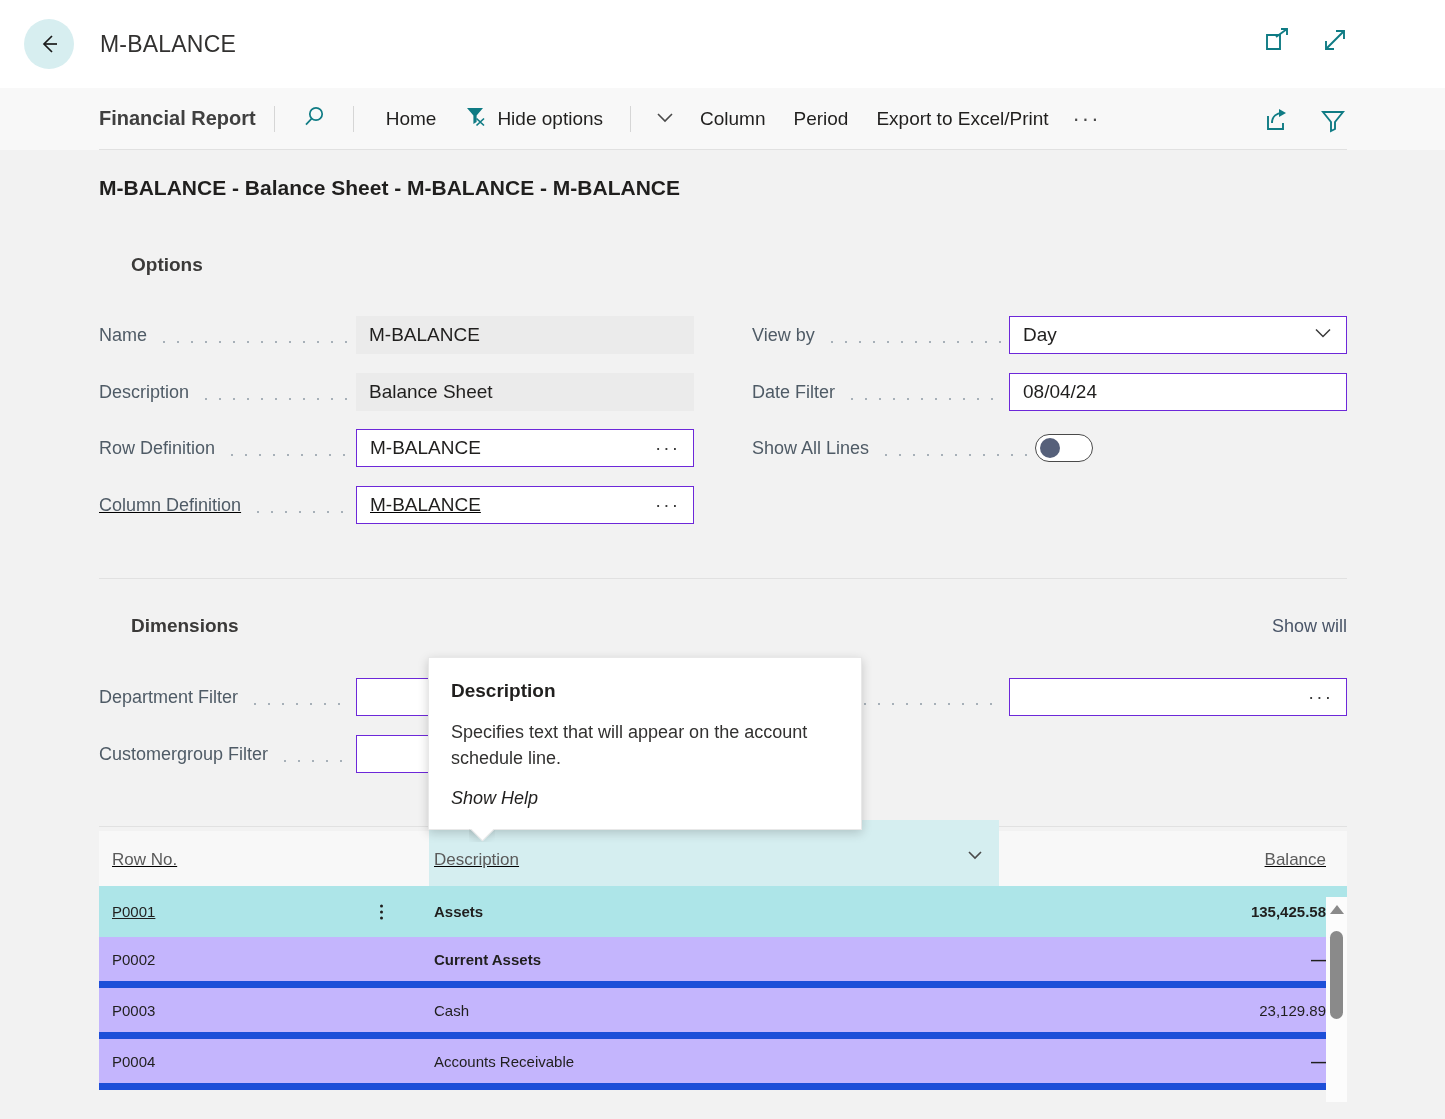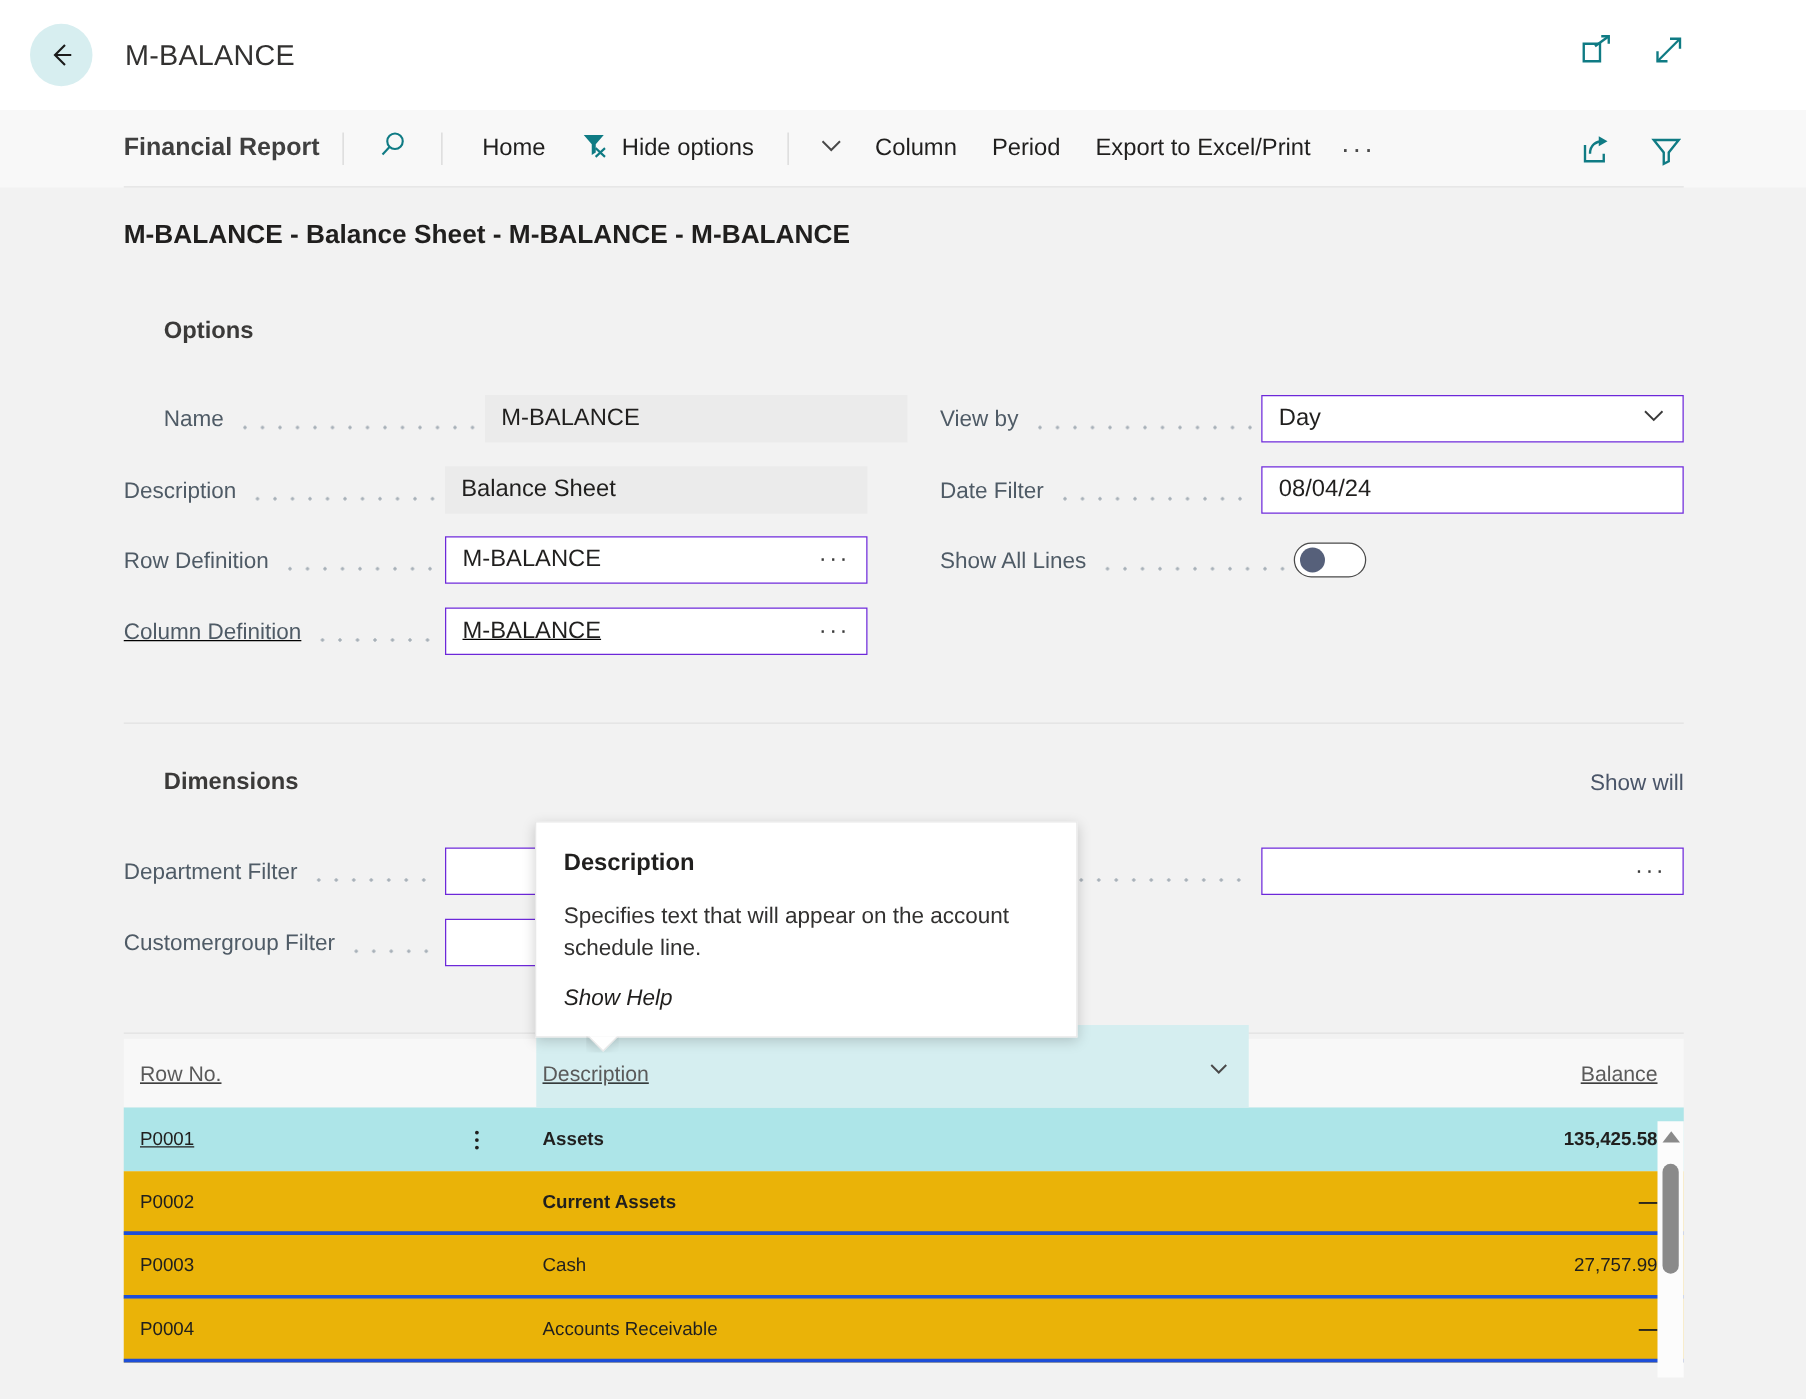--- a/index.html
+++ b/index.html
@@ -191,22 +191,22 @@
     background: #d5eef0;
     height: 66px; display: flex; align-items: flex-end;
     cursor: pointer;
   }
   .th.c-desc .chev-h { position: absolute; right: 14px; bottom: 16px; }
   .th.c-bal { width: 348px; text-align: right; padding-right: 21px; }
 
   .trow {
     display: flex; align-items: center;
     height: 51px;
-    border-bottom: 3px solid #1d4ed8;
-    background: #eab308;
+    border-bottom: 7px solid #1d4ed8;
+    background: #c4b5fd;
   }
   .trow.selected { background: #ade5e8; border-bottom: none; }
   .td { font-size: 15px; color: #201f1e; position: relative; }
   .td.c-row { width: 330px; padding-left: 13px; display: flex; align-items: center; }
   .td.c-desc { width: 570px; padding-left: 5px; }
   .td.c-bal { width: 348px; text-align: right; padding-right: 21px; }
   .rowlink { text-decoration: underline; cursor: pointer; }
   .kebab {
     position: absolute; left: 281px; top: 50%;
     transform: translateY(-50%);
@@ -338,21 +338,21 @@
     </span>
   </div>
 </div>
 
 <div class="content">
 
   <div class="report-title">M-BALANCE - Balance Sheet - M-BALANCE - M-BALANCE</div>
 
   <div class="section-head" id="options-head">Options</div>
 
-  <div class="field" style="left:99px; top:166px; width:595px;margin-left:32px;">
+  <div class="field" style="left:99px; top:166px; width:595px;">
     <span class="lbl">Name</span>
     <span class="leader"></span>
     <span class="ctrl readonly" style="width:338px;">M-BALANCE</span>
   </div>
 
   <div class="field" style="left:99px; top:223px; width:595px;">
     <span class="lbl">Description</span>
     <span class="leader"></span>
     <span class="ctrl readonly" style="width:338px;">Balance Sheet</span>
   </div>
@@ -465,21 +465,21 @@
 
     <div class="trow">
       <div class="td c-row">P0002</div>
       <div class="td c-desc lvl-1">Current Assets</div>
       <div class="td c-bal dash">—</div>
     </div>
 
     <div class="trow">
       <div class="td c-row">P0003</div>
       <div class="td c-desc lvl-2">Cash</div>
-      <div class="td c-bal">27,757.99</div>
+      <div class="td c-bal">23,129.89</div>
     </div>
 
     <div class="trow">
       <div class="td c-row">P0004</div>
       <div class="td c-desc lvl-2">Accounts Receivable</div>
       <div class="td c-bal dash">—</div>
     </div>
 
     <div class="vscroll">
       <span class="up"></span>

